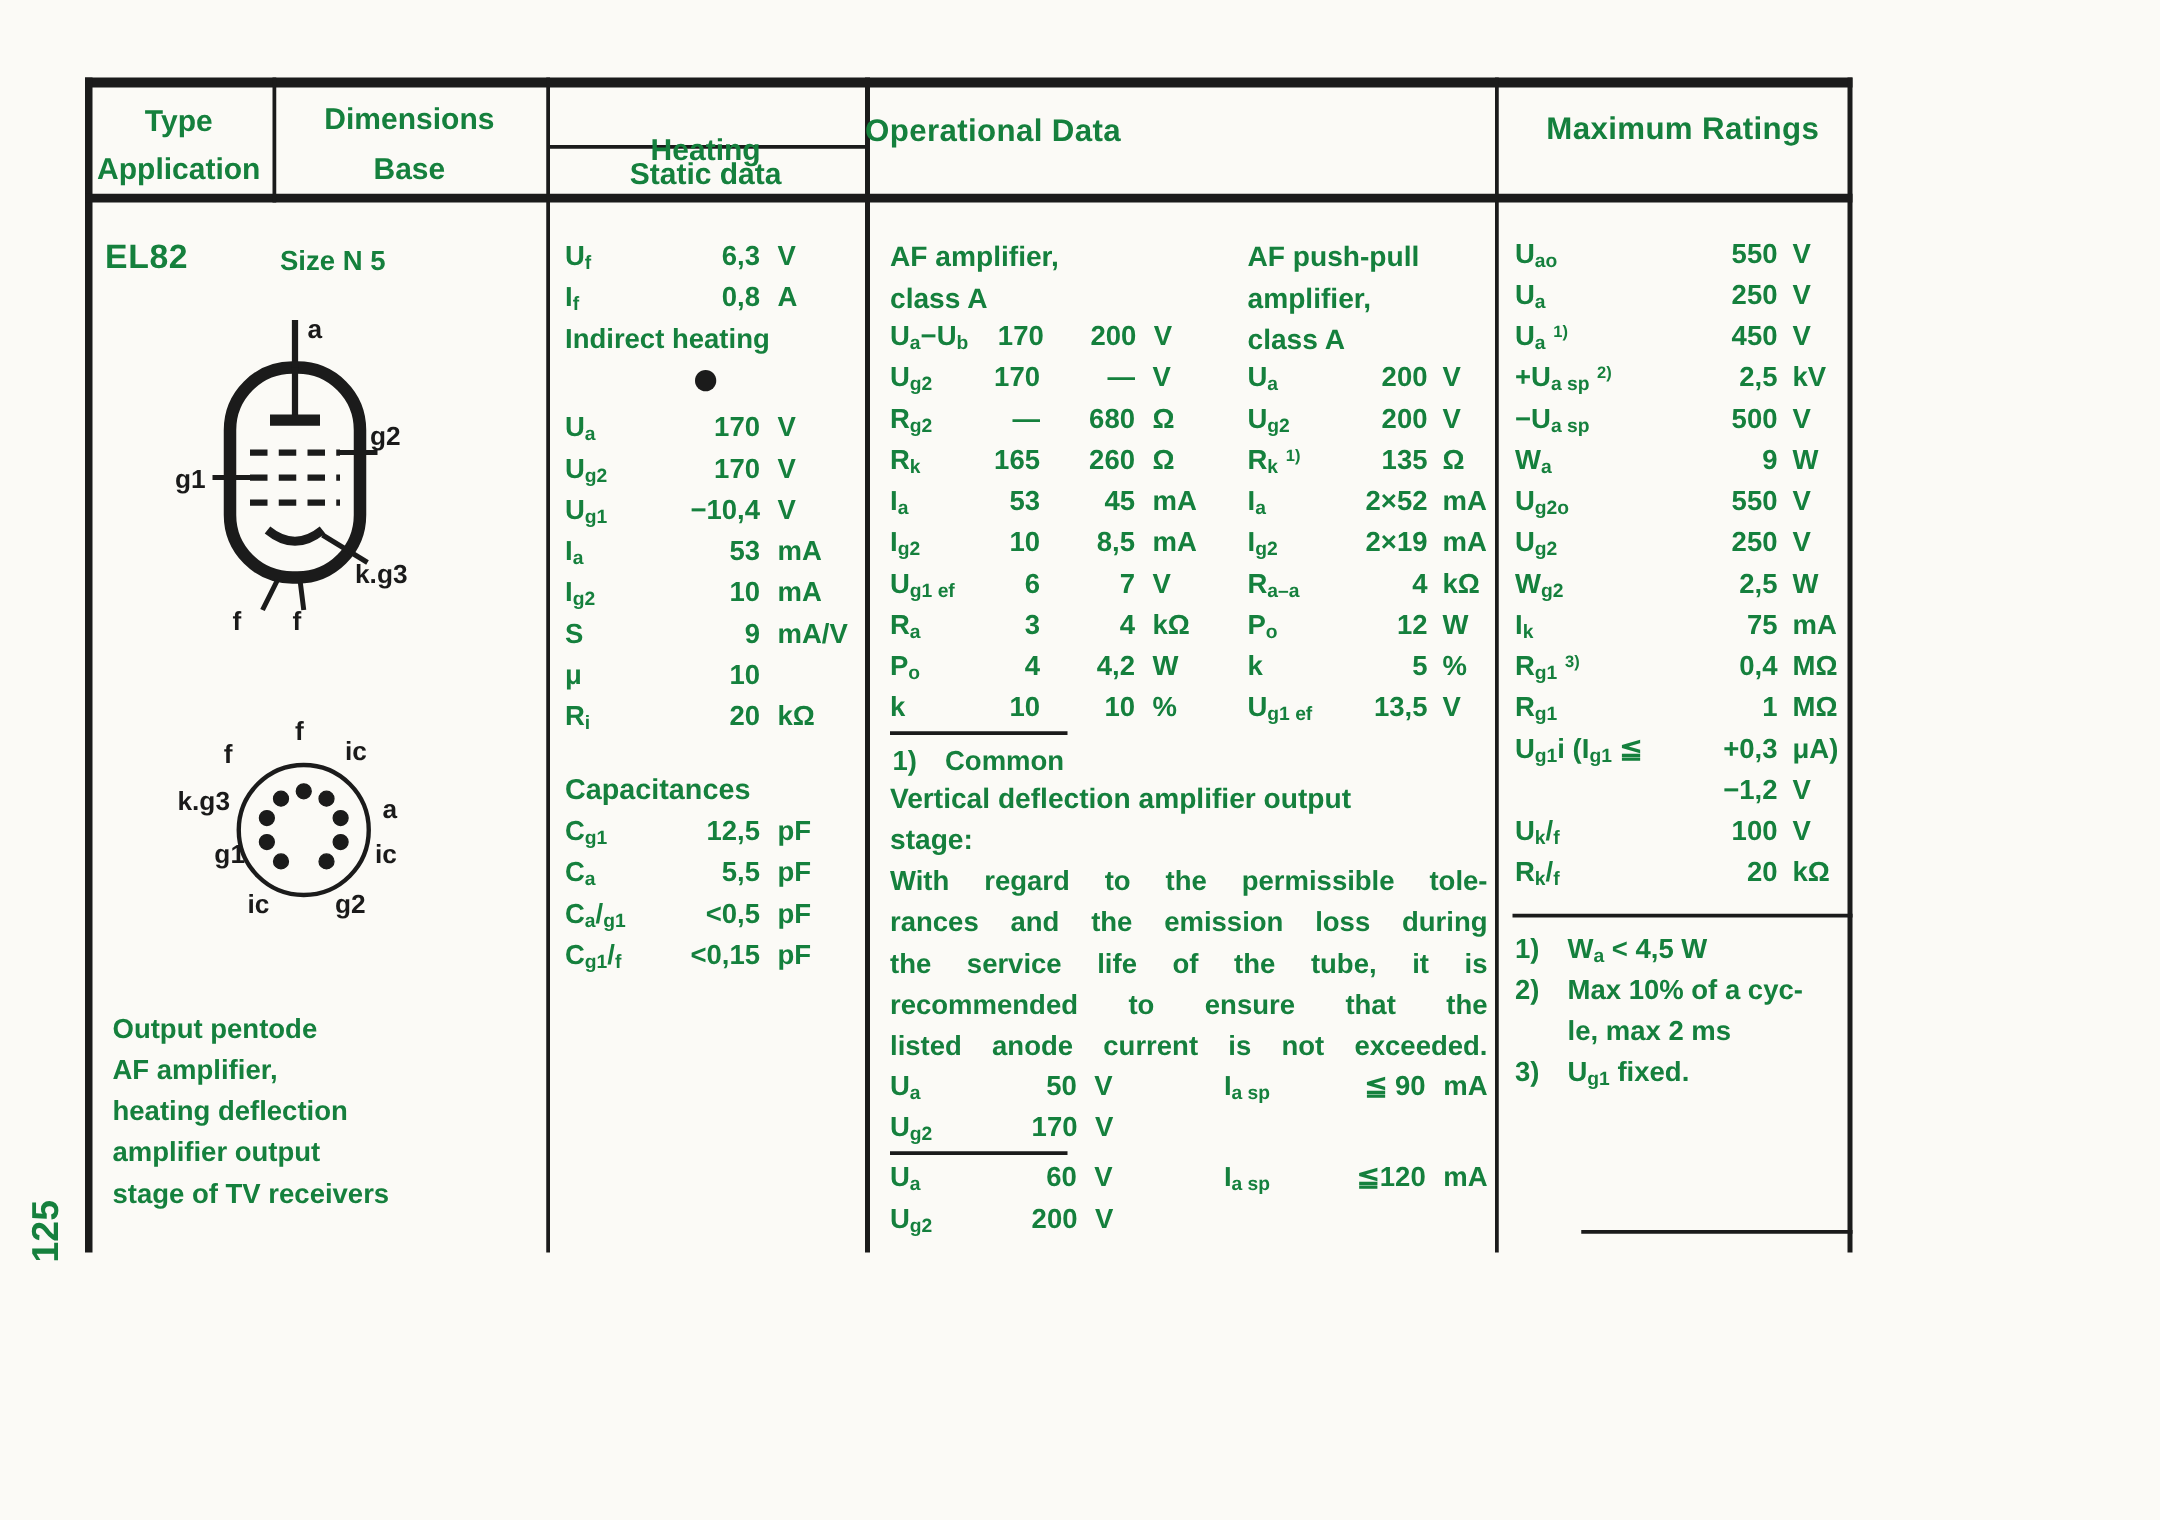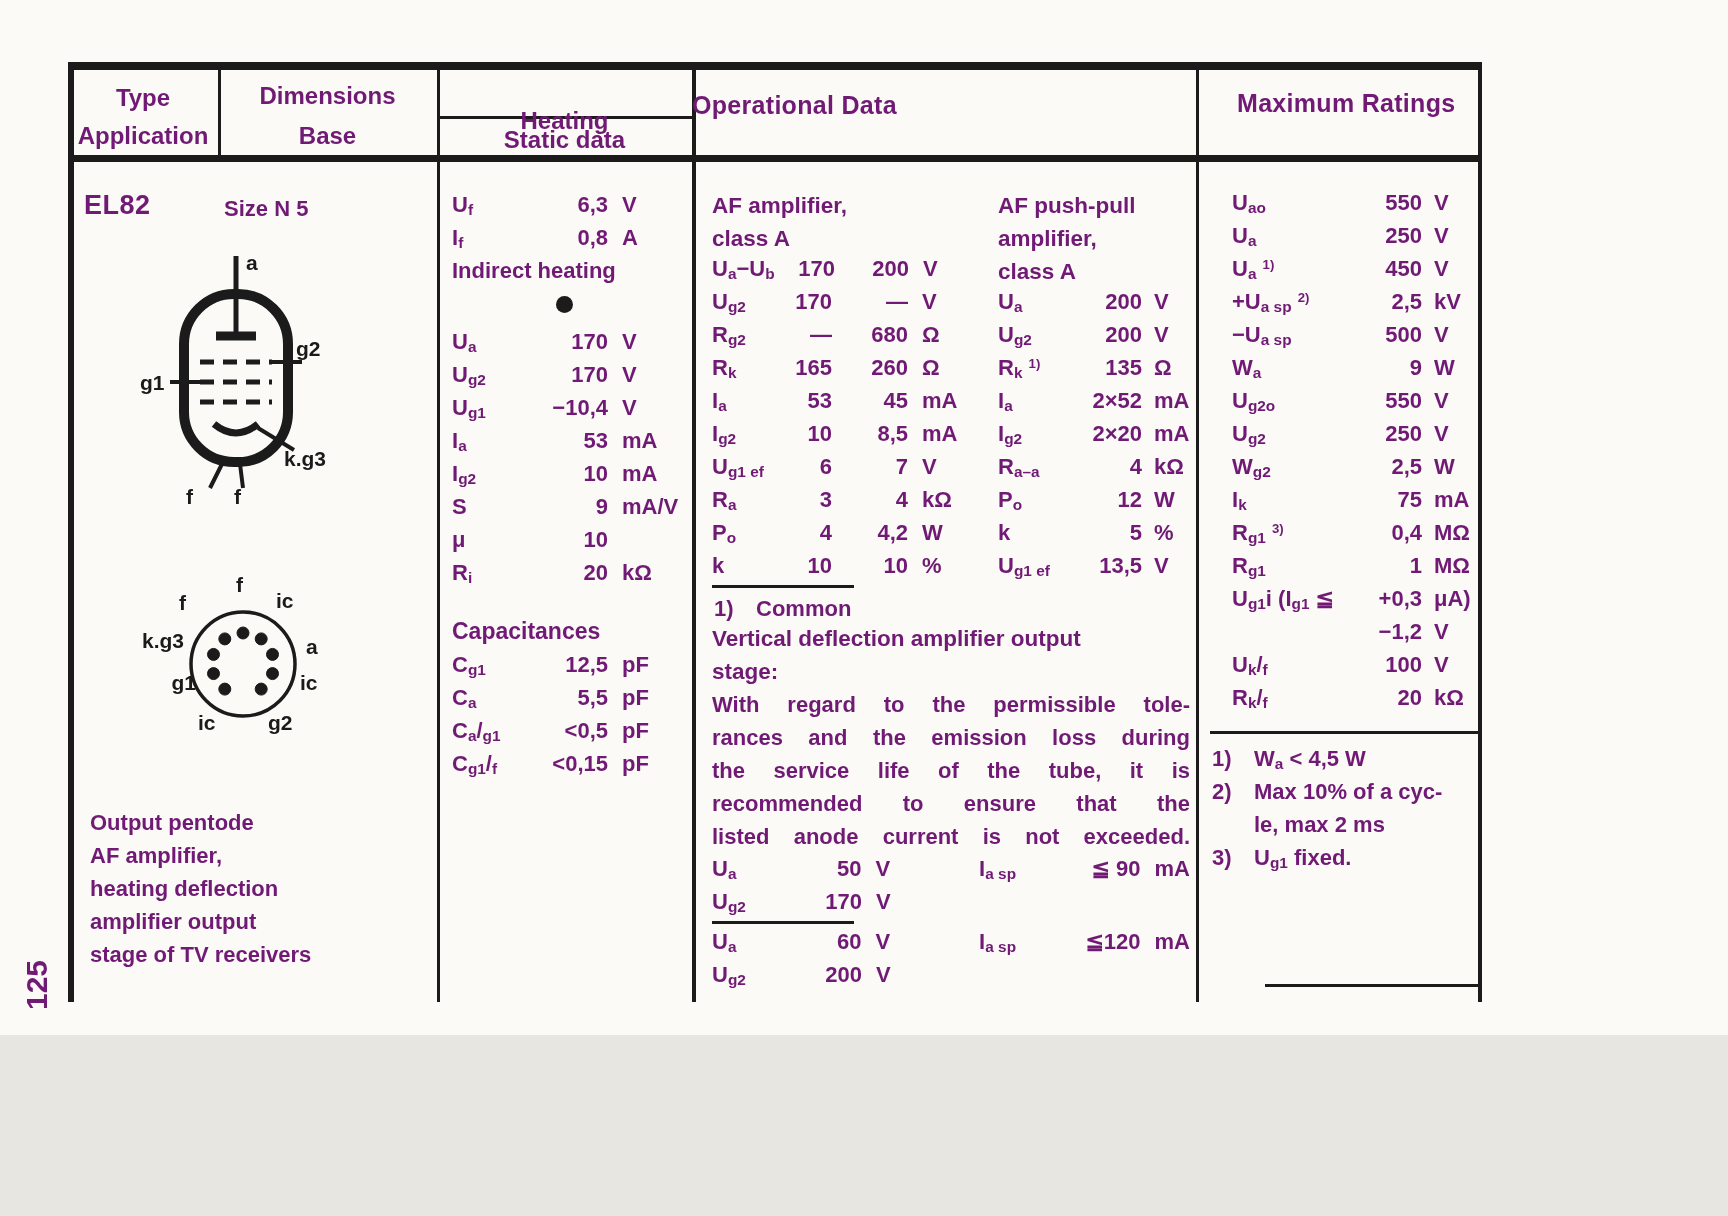--- a/index.html
+++ b/index.html
@@ -1,21 +1,21 @@
 <!DOCTYPE html>
 <html><head>
 <meta charset="utf-8">
 <style>
   * { box-sizing: border-box; margin: 0; padding: 0; }
   html,body { background:#e8e6e0; }
   .page {
-    position: relative; width: 1728px; height: 1035px;
+    position: relative; width: 1728px; height: 1216px;
     background: #fbfaf6; overflow: hidden;
     font-family: "Liberation Sans", sans-serif;
-    font-weight: 700; color: #701a75;
+    font-weight: 700; color: #15803d;
   }
   .vline, .hline, .rule { position: absolute; background: #1b1b1b; }
   .frame {
     position: absolute; left: 68px; top: 62px; width: 1414px; height: 940px;
     border-top: 8px solid #1b1b1b; border-left: 6px solid #1b1b1b; border-right: 4px solid #1b1b1b;
   }
   .hdr { position: absolute; text-align: center; font-size: 24px; white-space: nowrap; }
   .hdr-big { position: absolute; text-align: left; font-size: 25px; white-space: nowrap; letter-spacing: .3px; }
   sub { font-size: 70%; vertical-align: -0.22em; line-height: 0; }
   sup { font-size: 60%; vertical-align: 0.5em; line-height: 0; }
@@ -46,21 +46,21 @@
   .vdtab { left: 712px; width: 478px; }
   .vdtab .l { width: 92px; }
   .vdtab .v { width: 58px; text-align: right; }
   .vdtab .u { width: 78px; padding-left: 14px; }
   .vdtab .sp { width: 40px; }
   .vdtab .l2 { width: 82px; }
   .vdtab .v2 { width: 80px; text-align: right; }
   .vdtab .u2 { padding-left: 14px; }
   
   .mr { left: 1212px; top: 186px; width: 268px; }
-  .mr .l { flex: 1; margin-left: 20px; }
+  .mr .l { flex: 1; }
   .mr .v { min-width: 70px; text-align: right; }
   .mr .u { width: 58px; padding-left: 12px; }
   .fn { left: 1212px; top: 742px; width: 272px; }
   .fn .fr { display: flex; height: 33px; line-height: 33px; font-size: 22px; white-space: nowrap; }
   .fn .n { width: 42px; }
   .fn .t { flex: 1; }
   
   .el82 { position: absolute; left: 84px; top: 190px; font-size: 27px; letter-spacing: .5px; }
   .sizen5 { position: absolute; left: 224px; top: 196px; font-size: 22px; }
   .app { left: 90px; top: 806px; width: 360px; }
@@ -355,21 +355,21 @@
       </div>
 
       <div class="r">
         <span class="l">I<sub>a</sub></span>
         <span class="v">2×52</span>
         <span class="u">mA</span>
       </div>
 
       <div class="r">
         <span class="l">I<sub>g2</sub></span>
-        <span class="v">2×20</span>
+        <span class="v">2×19</span>
         <span class="u">mA</span>
       </div>
 
       <div class="r">
         <span class="l">R<sub>a–a</sub></span>
         <span class="v">4</span>
         <span class="u">kΩ</span>
       </div>
 
       <div class="r">

